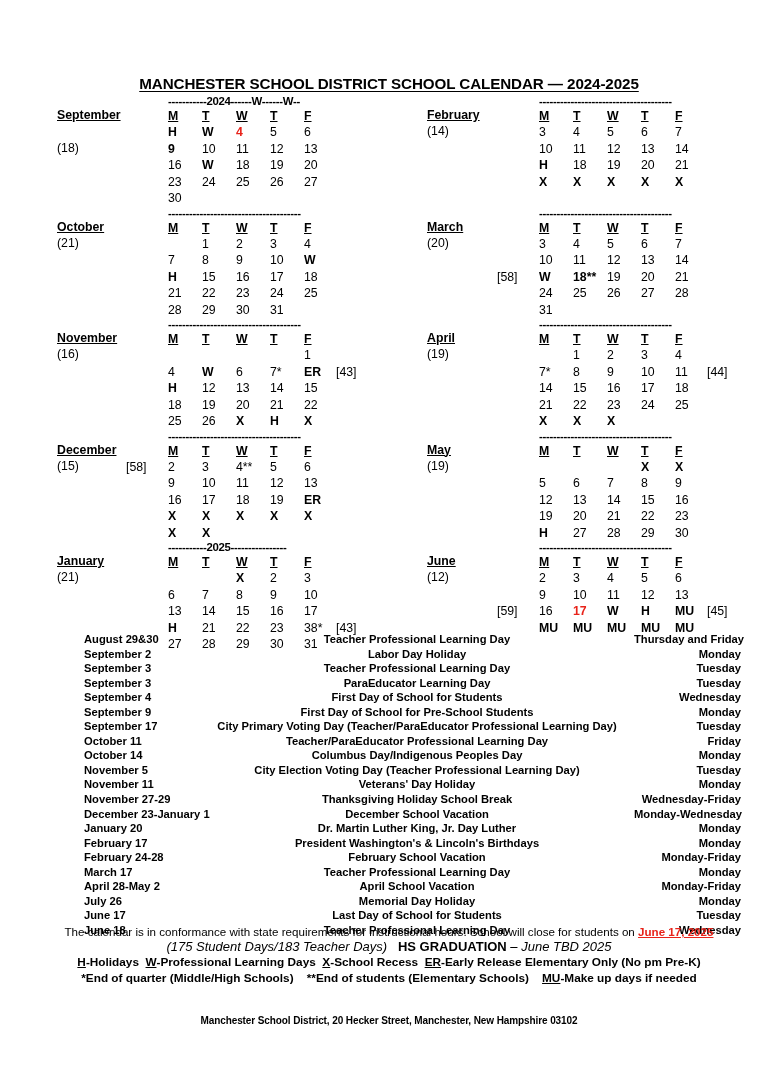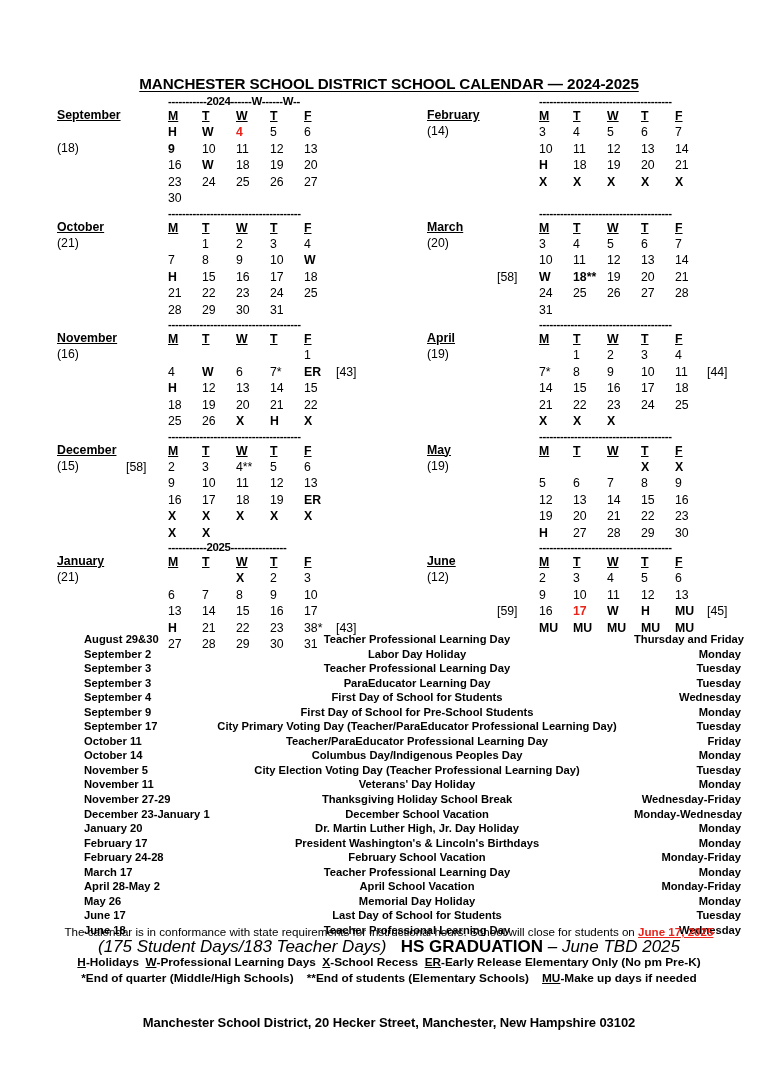--- a/index.html
+++ b/index.html
@@ -155,35 +155,35 @@
   }
   .note-line { white-space: nowrap; }
   .note1 { font-size: 11.6px; line-height: 15px; }
   .note1 .red-u {
     color: #e8231a;
     font-weight: bold;
     text-decoration: underline;
     text-underline-offset: 1px;
     text-align: center;
   }
-  .note2 { font-size: 17px; line-height: 15px; font-style: italic; }
+  .note2 { font-size: 13px; line-height: 15px; font-style: italic; }
   .note2 .grad { font-weight: bold; font-style: normal; }
   .note3 { font-size: 11.8px; line-height: 16px; font-weight: bold; }
   .note3 u { text-underline-offset: 1px; }
   .note4 { font-size: 11.8px; line-height: 16px; font-weight: bold; }
   .note4 u { text-underline-offset: 1px; }
 
   
   .address {
     position: absolute;
     top: 1015px;
     left: 0;
     width: 778px;
     text-align: center;
-    font-size: 13px;
+    font-size: 10px;
     font-weight: bold;
     letter-spacing: -0.1px;
     white-space: nowrap;
   }
 </style>
 </head>
 <body>
 
 <div class="page">
 
@@ -730,21 +730,21 @@
         <span class="ev-desc">Thanksgiving Holiday School Break</span>
         <span class="ev-day">Wednesday-Friday</span>
       </div>
       <div class="ev-row">
         <span class="ev-date">December 23-January 1</span>
         <span class="ev-desc">December School Vacation</span>
         <span class="ev-day">Monday-Wednesday</span>
       </div>
       <div class="ev-row">
         <span class="ev-date">January 20</span>
-        <span class="ev-desc">Dr. Martin Luther High, Jr. Day Holiday</span>
+        <span class="ev-desc">Dr. Martin Luther King, Jr. Day Luther</span>
         <span class="ev-day">Monday</span>
       </div>
       <div class="ev-row">
         <span class="ev-date">February 17</span>
         <span class="ev-desc">President Washington's &amp; Lincoln's Birthdays</span>
         <span class="ev-day">Monday</span>
       </div>
       <div class="ev-row">
         <span class="ev-date">February 24-28</span>
         <span class="ev-desc">February School Vacation</span>
@@ -754,21 +754,21 @@
         <span class="ev-date">March 17</span>
         <span class="ev-desc">Teacher Professional Learning Day</span>
         <span class="ev-day">Monday</span>
       </div>
       <div class="ev-row">
         <span class="ev-date">April 28-May 2</span>
         <span class="ev-desc">April School Vacation</span>
         <span class="ev-day">Monday-Friday</span>
       </div>
       <div class="ev-row">
-        <span class="ev-date">May 26</span>
+        <span class="ev-date">July 26</span>
         <span class="ev-desc">Memorial Day Holiday</span>
         <span class="ev-day">Monday</span>
       </div>
       <div class="ev-row">
         <span class="ev-date">June 17</span>
         <span class="ev-desc">Last Day of School for Students</span>
         <span class="ev-day">Tuesday</span>
       </div>
       <div class="ev-row">
         <span class="ev-date">June 18</span>

